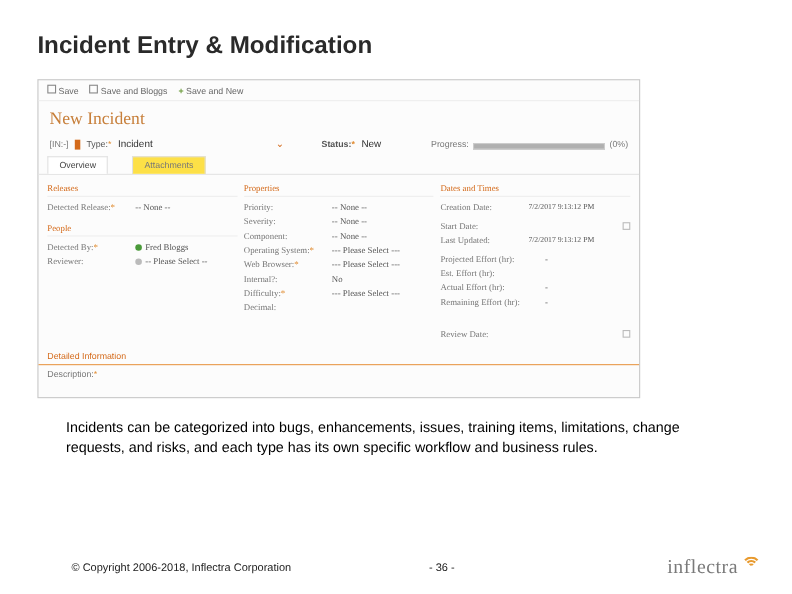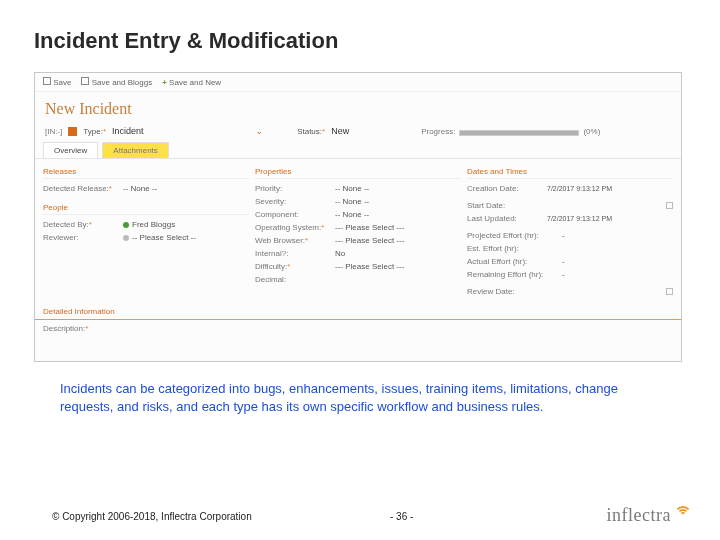--- a/index.html
+++ b/index.html
@@ -1,49 +1,49 @@
 <!DOCTYPE html>
 <html><head>
 <meta charset="utf-8">
 <style>
   * { box-sizing: border-box; margin: 0; padding: 0; }
   html, body { width: 720px; height: 540px; font-family: Arial, sans-serif; background: #fff; overflow: hidden; }
   .slide { position: relative; width: 720px; height: 540px; }
   .slide-title { position: absolute; top: 28px; left: 34px; font-size: 22px; font-weight: bold; color: #2a2a2a; }
-  .screenshot { position: absolute; top: 72px; left: 34px; width: 648px; height: 290px; border: 1px solid #c8c8c8; background: #fcfcfc; font-size: 8px; color: #777; }
+  .screenshot { position: absolute; top: 72px; left: 34px; width: 548px; height: 290px; border: 1px solid #c8c8c8; background: #fcfcfc; font-size: 8px; color: #777; }
   .toolbar { display: flex; align-items: center; gap: 10px; padding: 4px 8px; border-bottom: 1px solid #eee; color: #666; }
   .t-disk { width: 8px; height: 8px; border: 1px solid #888; display: inline-block; }
   .t-plus { color: #6a9a3a; font-weight: bold; }
   .page-h { font-size: 16px; color: #c77f3a; padding: 8px 10px 4px; font-family: Georgia, 'Times New Roman', serif; font-weight: 300; }
   .header-row { display: flex; align-items: center; gap: 6px; padding: 4px 10px 6px; }
   .id-token { color: #777; }
   .type-label { color: #555; }
   .req-star { color: #e08a2e; }
   .hv { color: #333; font-size: 9px; margin-right: 10px; }
   .chev { color: #d46a1a; font-size: 9px; }
-  .status-lbl { margin-left: 28px; color: #555; }
+  .status-lbl { margin-left: 28px; color: #555; font-weight: bold; }
   .header-spacer { width: 50px; }
   .progress-wrap { display: flex; align-items: flex-end; gap: 4px; }
   .progress-bar { width: 120px; height: 6px; border: 1px solid #ccc; background: #b0b0b0; }
-  .tabs { display: flex; gap: 4px; padding: 0 8px; border-bottom: 1px solid #e4e4e4; }
+  .tabs { display: flex; gap: 22px; padding: 0 8px; border-bottom: 1px solid #e4e4e4; }
   .tab { padding: 3px 10px; font-size: 8px; color: #777; background: #fde047; border: 1px solid #e0e0e0; border-bottom: none; }
   .tab.active { background: #fff; color: #444; }
   .grid3 { display: flex; padding: 6px 8px 4px; gap: 6px; }
-  .col { flex: 1; }
+  .col { flex: 1; font-family: Liberation Serif, serif; }
   .col-h { color: #d46a1a; border-bottom: 1px solid #eee; padding: 2px 0; margin-bottom: 3px; font-size: 8px; }
   .frow { display: flex; align-items: center; height: 13px; line-height: 13px; }
   .flabel { width: 80px; color: #777; }
   .fval { color: #555; flex: 1; display: flex; align-items: center; gap: 3px; }
   .dot-green { width: 6px; height: 6px; border-radius: 50%; background: #4a9a3a; display: inline-block; }
   .dot-grey { width: 6px; height: 6px; border-radius: 50%; background: #bbb; display: inline-block; }
   .cal { width: 7px; height: 7px; border: 1px solid #bbb; display: inline-block; margin-left: auto; }
   .sec-h { color: #d46a1a; border-bottom: 1px solid #e89a4a; padding: 3px 8px; font-size: 8px; margin-top: 2px; }
   .desc-lbl { padding: 4px 8px; color: #777; font-size: 8px; }
-  .body-text { position: absolute; top: 380px; left: 60px; width: 560px; font-size: 13px; line-height: 1.35; color: #1d4ed8; }
-  .footer { position: absolute; bottom: 18px; left: 52px; font-size: 10px; color: #222; }
+  .body-text { position: absolute; top: 380px; left: 60px; width: 560px; font-size: 13px; line-height: 1.35; color: #000000; }
+  .footer { position: absolute; bottom: 18px; left: 65px; font-size: 10px; color: #222; }
   .page-num { position: absolute; bottom: 18px; left: 390px; font-size: 10px; color: #222; }
   .logo { position: absolute; bottom: 14px; right: 28px; display: flex; align-items: center; gap: 3px; }
   .logo-text { font-size: 18px; color: #7a7a7a; font-family: Georgia, serif; letter-spacing: 0.5px; }
   .logo-mark { width: 18px; height: 20px; position: relative; }
   .logo-mark .arc { position: absolute; border: 2px solid #e89a2e; border-color: #e89a2e transparent transparent transparent; border-radius: 50%; }
   .wave { position: absolute; bottom: 0; left: 0; width: 720px; height: 100px; z-index: -1; }
 </style>
 </head>
 <body>
 
@@ -167,21 +167,21 @@
             <span class="fval"></span>
           </div>
         <div class="frow">
             <span class="flabel" style="width:95px">Actual Effort (hr):</span>
             <span class="fval">-</span>
           </div>
         <div class="frow">
             <span class="flabel" style="width:95px">Remaining Effort (hr):</span>
             <span class="fval">-</span>
           </div>
-        <div class="frow" style="margin-top:4px">
+        <div class="frow" style="margin-top:16px">
             <span class="flabel">Review Date:</span>
             <span class="fval">
               <span></span>
               <span class="cal"></span>
             </span>
           </div>
       </div>
     </div>
 
     <div class="sec-h">Detailed Information</div>

